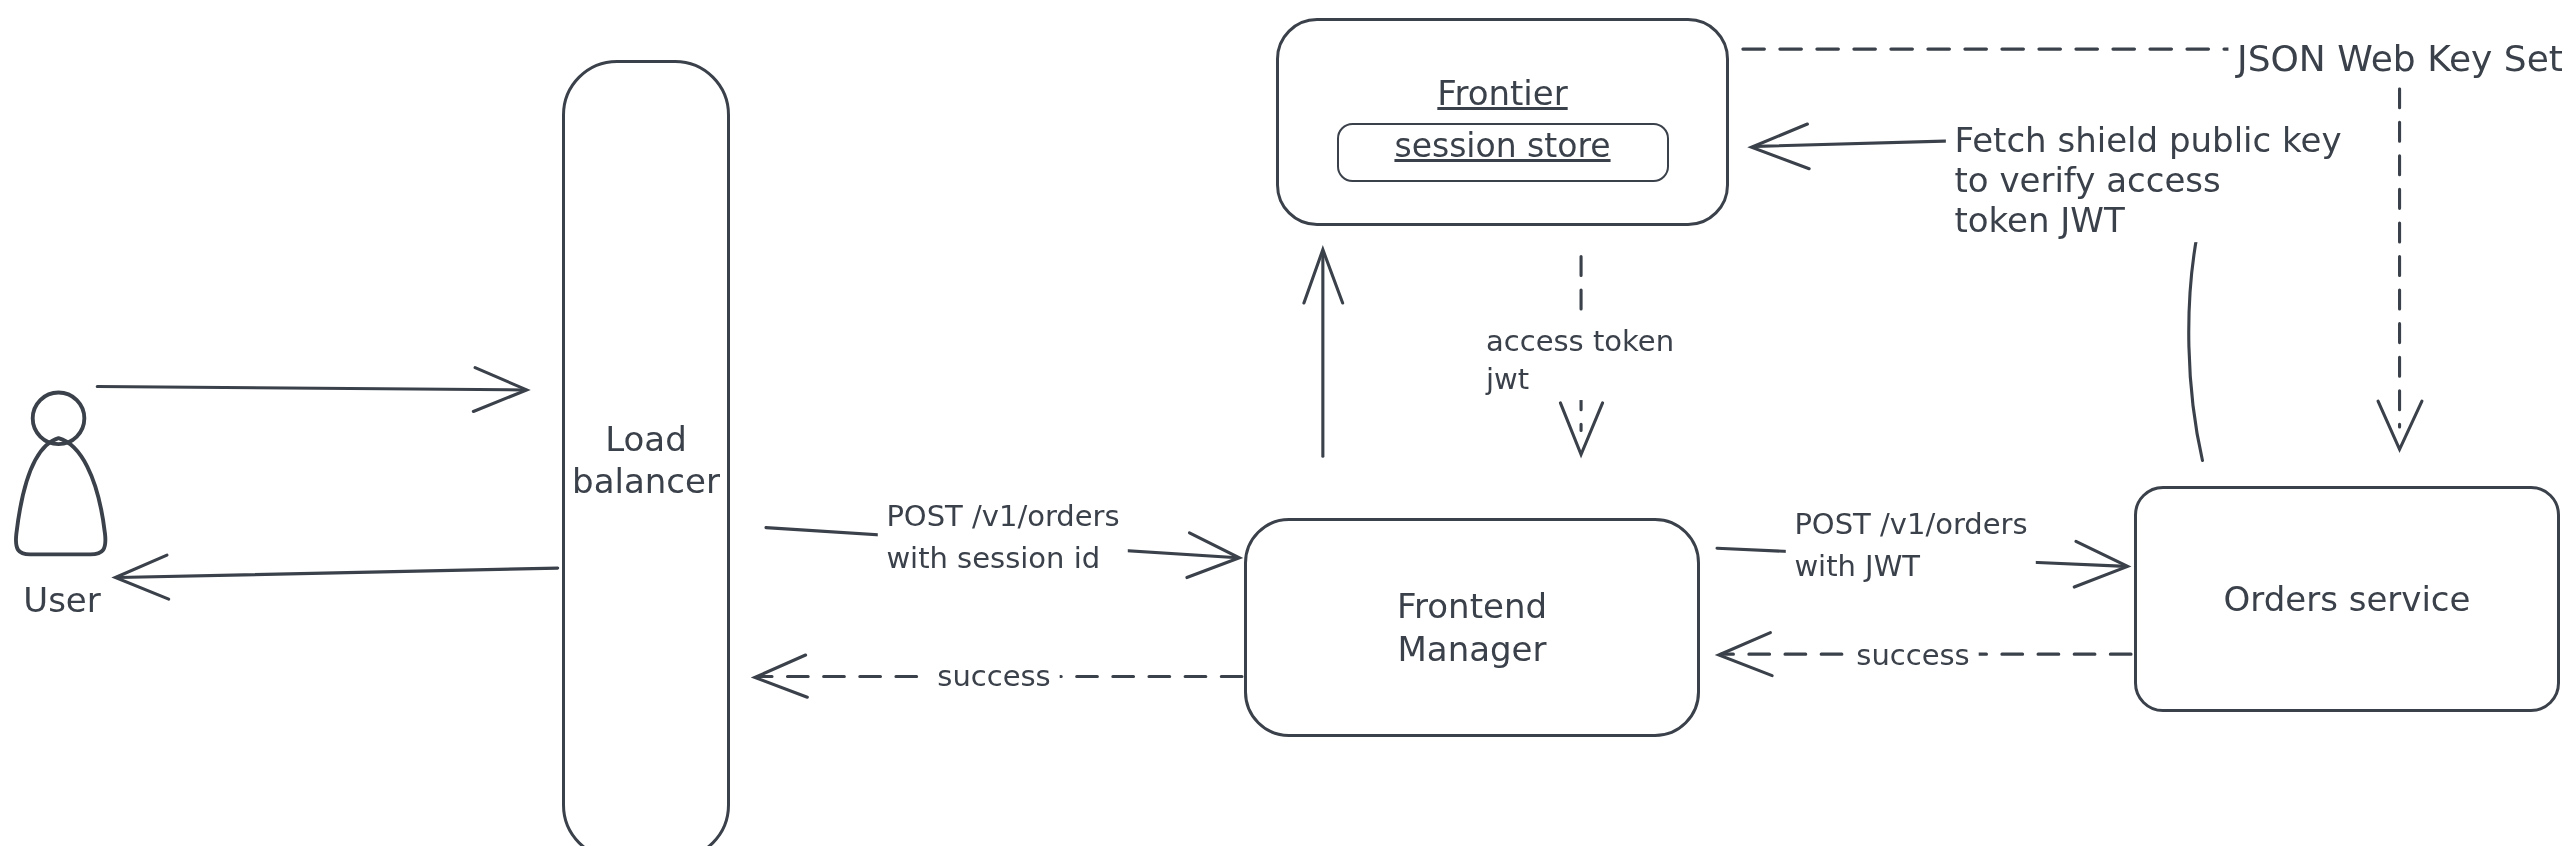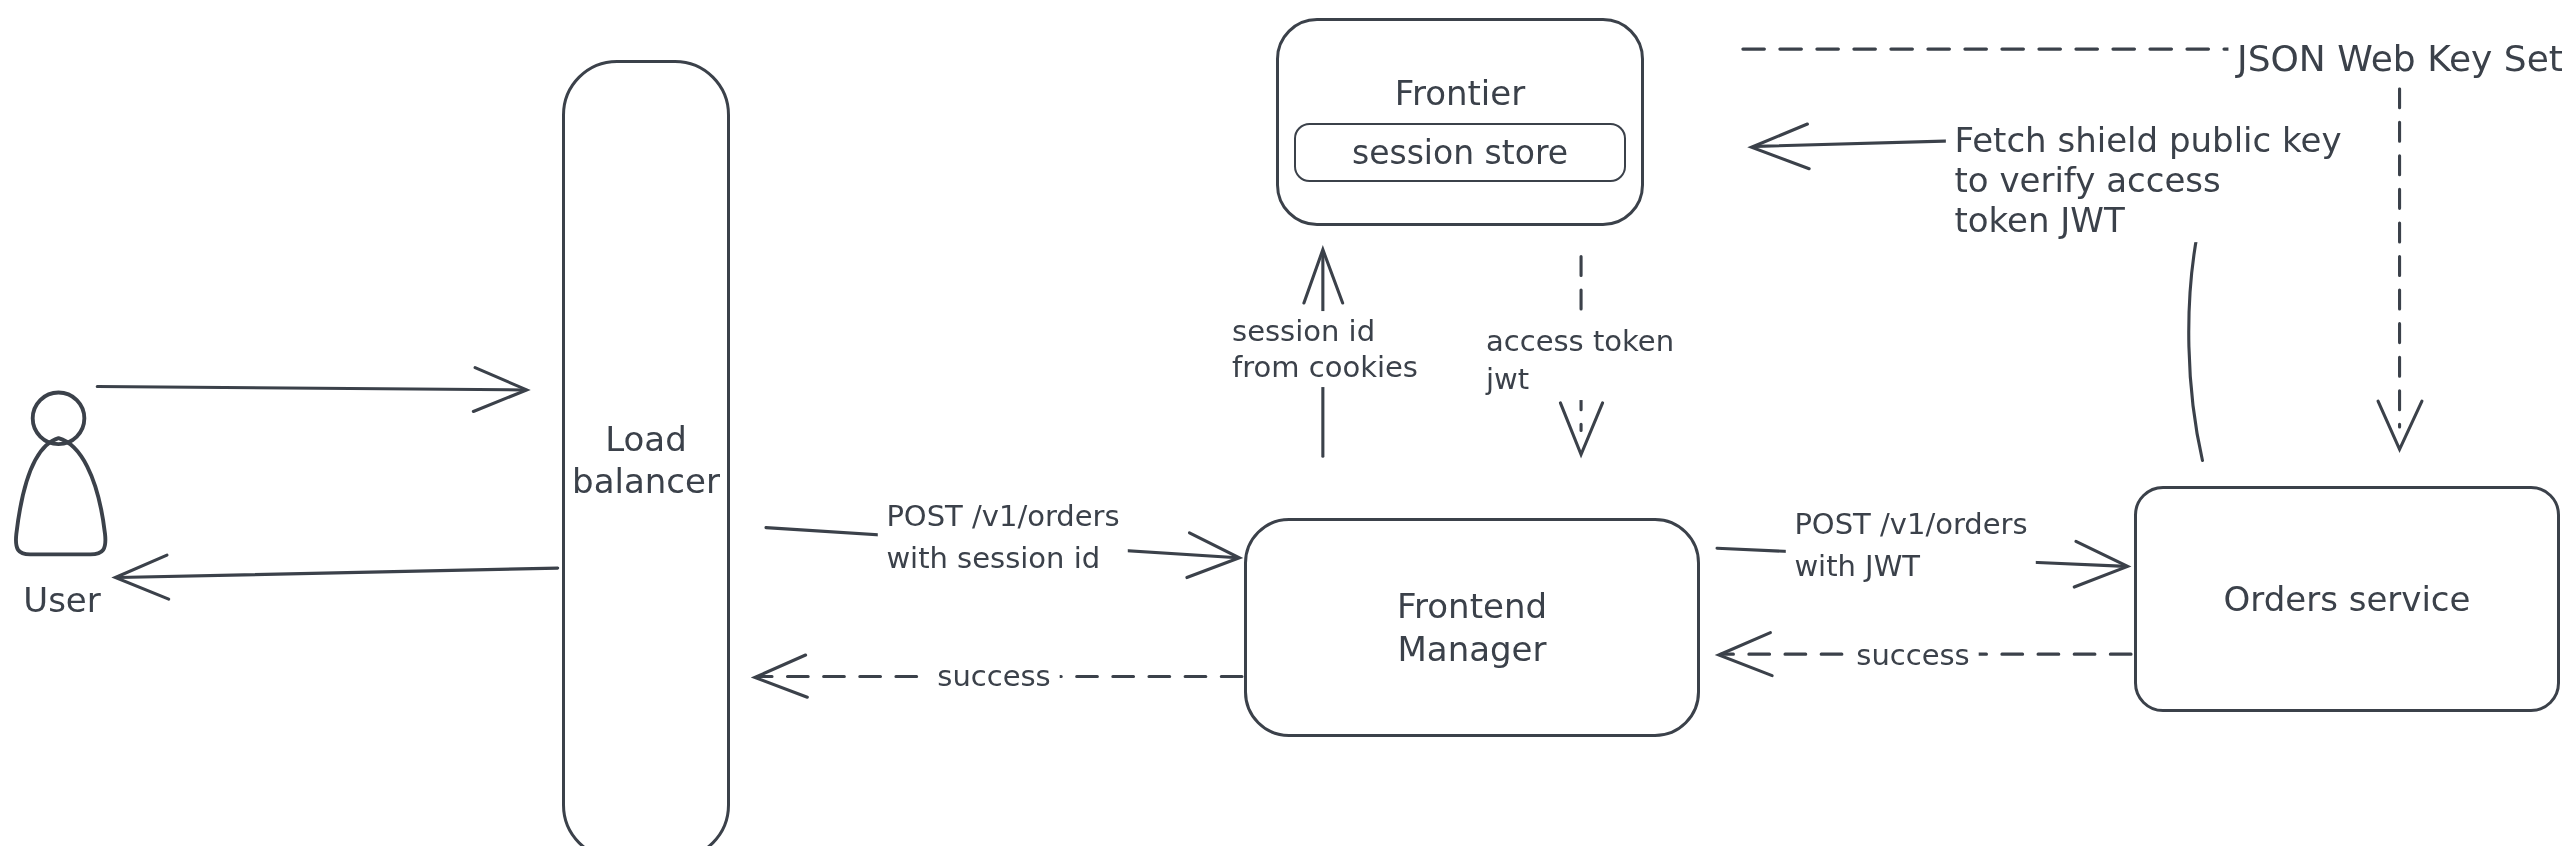--- a/index.html
+++ b/index.html
@@ -25,29 +25,29 @@
     position:absolute;
     border:3px solid var(--stroke);
     background:#fff;
     display:flex;align-items:center;justify-content:center;
     text-align:center;
     white-space:pre-line;
     font-size:34px;line-height:1.25;
   }
   .node-load-balancer{left:562px;top:28px;width:168px;height:800px;border-radius:55px;margin-top:32px;}
   .node-frontier{
-    left:1276px;top:18px;width:368px;height:208px;border-radius:41px;
-    flex-direction:column;justify-content:center;gap:8.6px;padding-top:10.3px;
+    left:1276px;top:18px;width:453px;height:208px;border-radius:41px;
+    flex-direction:column;justify-content:center;gap:8.6px;padding-top:10.3px;text-decoration:underline;
   }
   .node-frontend-manager{left:1244px;top:478px;width:456px;height:219px;border-radius:45px;margin-top:40px;}
   .node-orders-service{left:2134px;top:486px;width:426px;height:226px;border-radius:29px;}
   .session-store{
     width:332px;height:59px;
     border:2.6px solid var(--stroke);border-radius:15.5px;
-    display:flex;align-items:center;justify-content:center;
+    display:flex;align-items:flex-start;justify-content:center;
     font-size:33px;
   }
   .frontier-title{display:block;}
 
   
   .lbl{
     position:absolute;
     transform:translate(-50%,-50%);
     background:#fff;
     padding:1.7px 8.6px;
@@ -155,22 +155,20 @@
   </div>
 
   <div class="lbl lbl-user" style="left:62px;top:600px;">User</div>
 
 
   <div class="lbl" style="left:1003px;top:537px;">POST /v1/orders
 with session id</div>
 
   <div class="lbl" style="left:994px;top:676px;">success</div>
 
-  <div class="lbl lbl-session" style="left:1325px;top:349px;">session id
-from cookies</div>
 
   <div class="lbl lbl-access" style="left:1580px;top:360px;">access token
 jwt</div>
 
   <div class="lbl" style="left:1911px;top:545px;">POST /v1/orders
 with JWT</div>
 
   <div class="lbl" style="left:1913px;top:655px;">success</div>
 
   <div class="lbl lbl-fetch" style="left:2148px;top:170px;margin-top:10px;">Fetch shield public key

